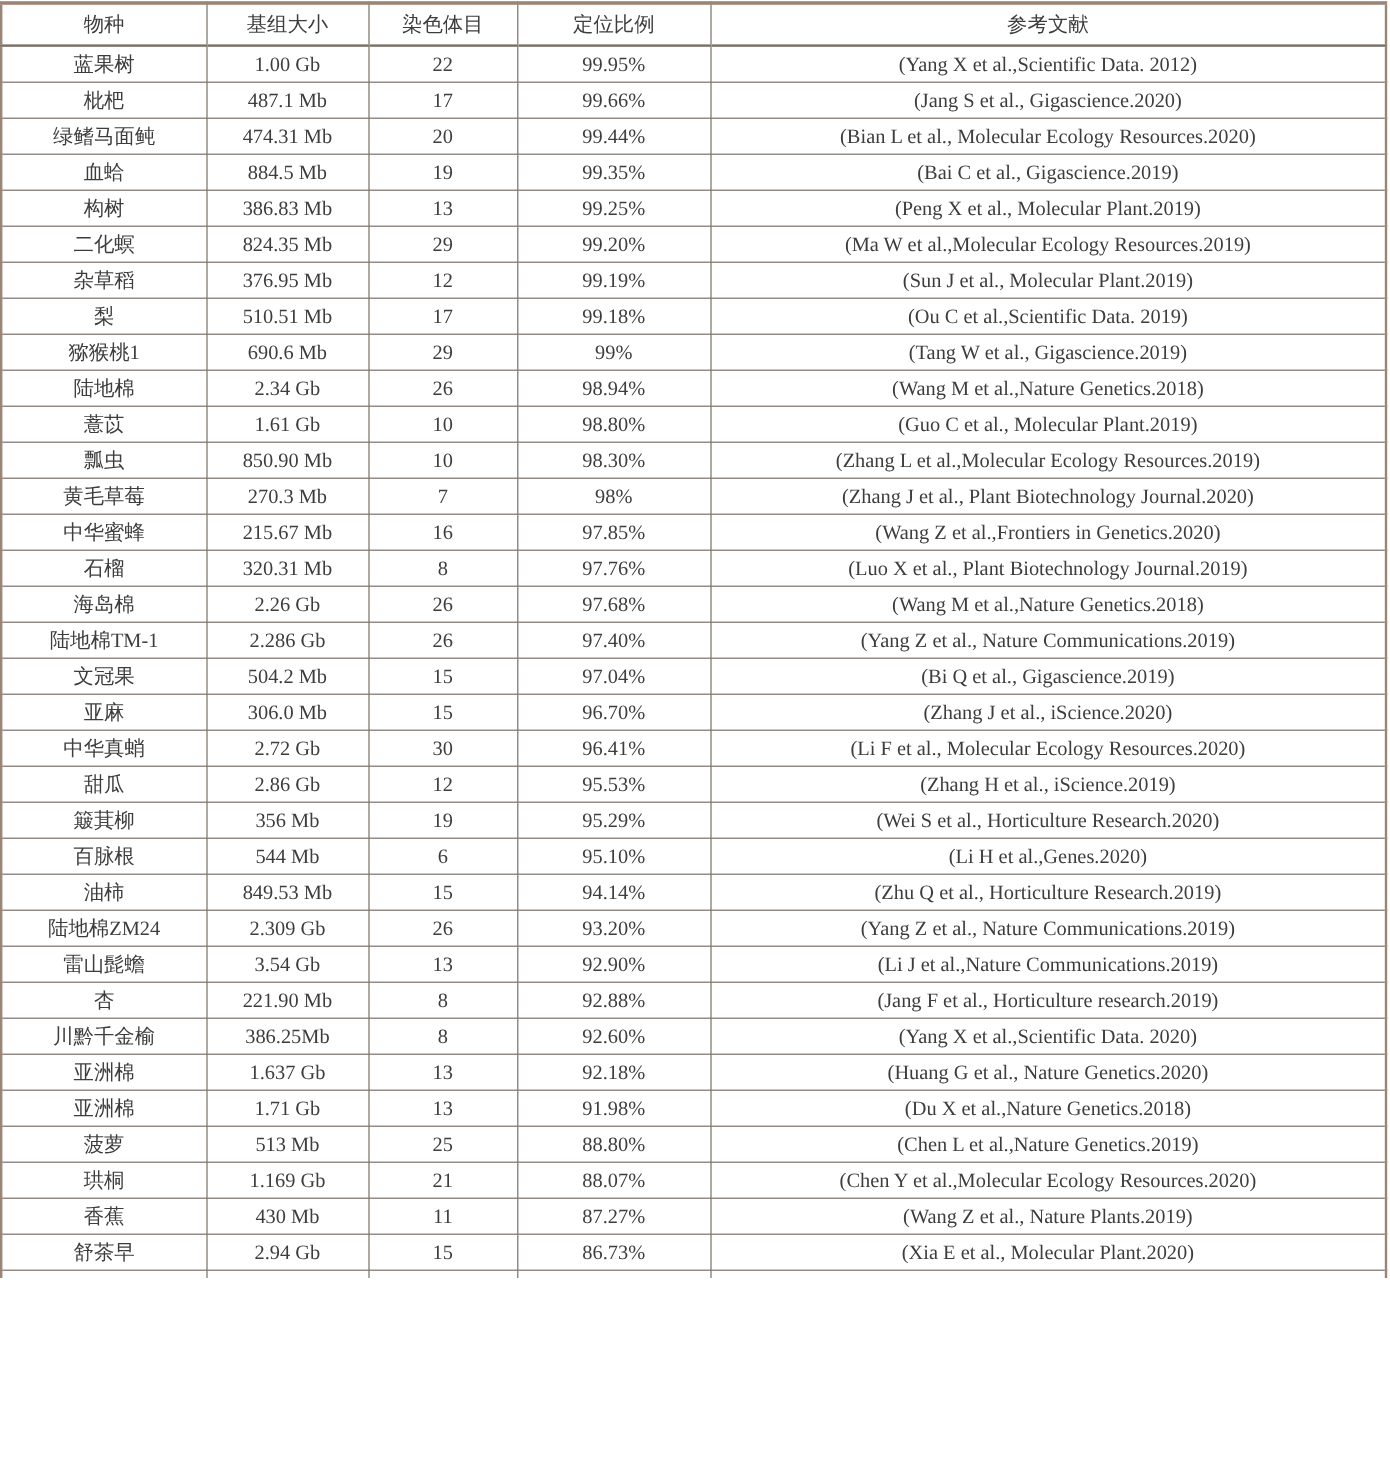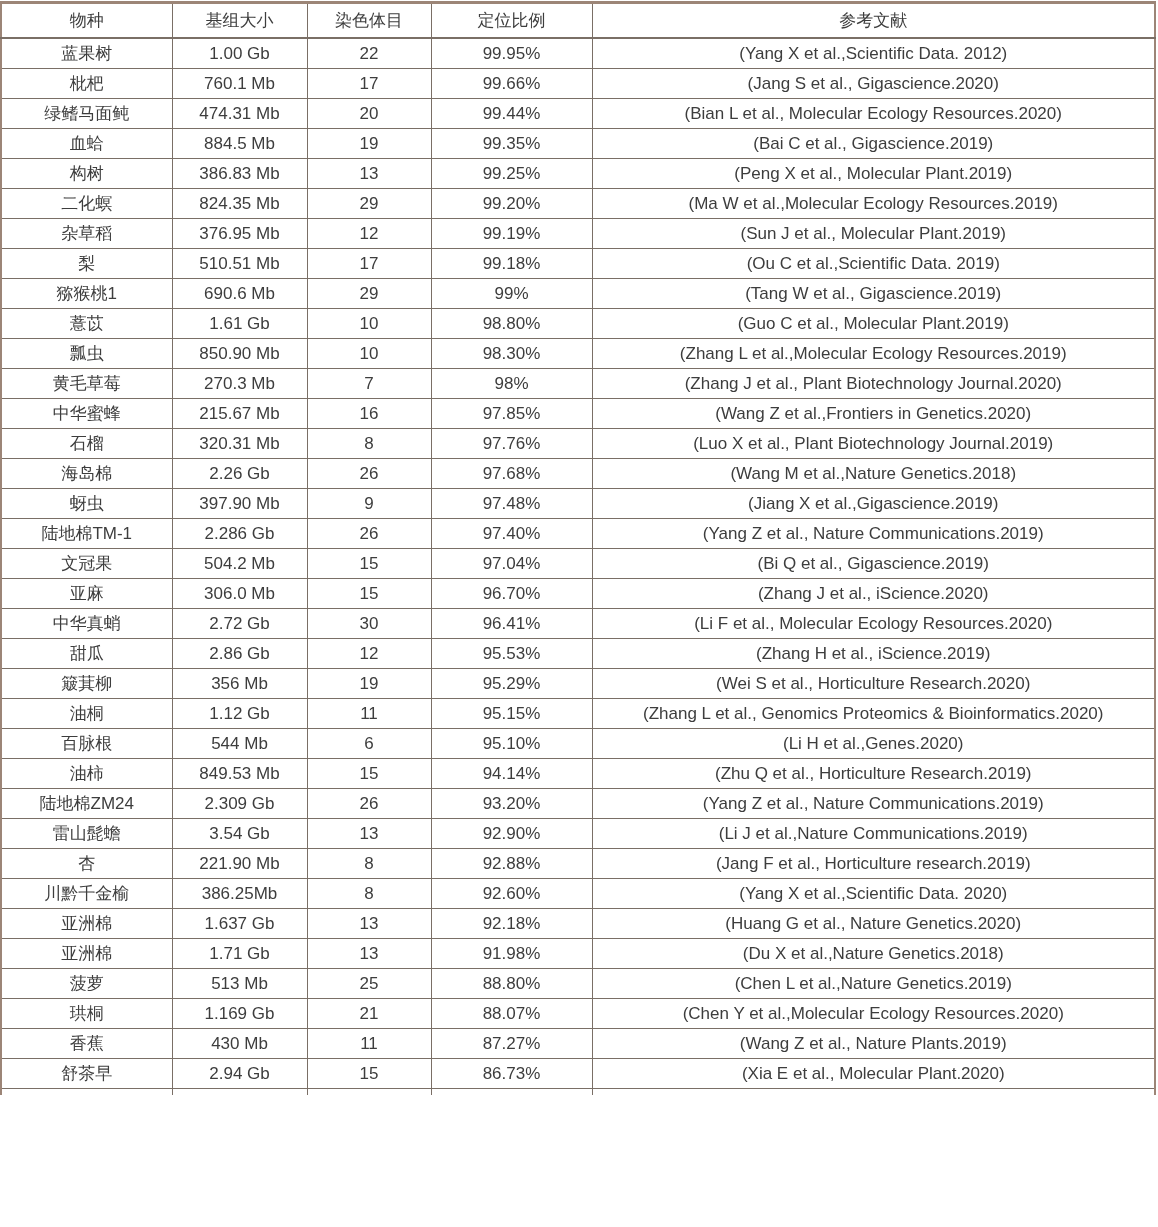--- a/index.html
+++ b/index.html
@@ -20,20 +20,21 @@
   table.genome-table {
     border-collapse: collapse;
     table-layout: fixed;
     width: 1122px;
     margin-top: 1px;
     border-top: 3px solid var(--border-outer, #9c8577);
     border-left: 2px solid var(--border-outer, #9c8577);
     border-right: 2px solid var(--border-outer, #9c8577);
     color: var(--text, #3d3d3d);
     font-size: 17px;
+    font-family: Liberation Serif, serif;
   }
   table.genome-table col.c1 { width: 171px; }
   table.genome-table col.c2 { width: 135px; }
   table.genome-table col.c3 { width: 124px; }
   table.genome-table col.c4 { width: 161px; }
   table.genome-table col.c5 { width: 563px; }
   table.genome-table th,
   table.genome-table td {
     border-right: 1px solid var(--border-inner, #7a6f66);
     border-bottom: 1px solid var(--border-inner, #7a6f66);
@@ -85,21 +86,21 @@
     <tbody id="table-body">
         <tr>
           <td>蓝果树</td>
           <td>1.00 Gb</td>
           <td>22</td>
           <td>99.95%</td>
           <td>(Yang X et al.,Scientific Data. 2012)</td>
         </tr>
         <tr>
           <td>枇杷</td>
-          <td>760.1 Mb</td>
+          <td>487.1 Mb</td>
           <td>17</td>
           <td>99.66%</td>
           <td>(Jang S et al., Gigascience.2020)</td>
         </tr>
         <tr>
           <td>绿鳍马面鲀</td>
           <td>474.31 Mb</td>
           <td>20</td>
           <td>99.44%</td>
           <td>(Bian L et al., Molecular Ecology Resources.2020)</td>
@@ -140,20 +141,27 @@
           <td>(Ou C et al.,Scientific Data. 2019)</td>
         </tr>
         <tr>
           <td>猕猴桃1</td>
           <td>690.6 Mb</td>
           <td>29</td>
           <td>99%</td>
           <td>(Tang W et al., Gigascience.2019)</td>
         </tr>
         <tr>
+          <td>陆地棉</td>
+          <td>2.34 Gb</td>
+          <td>26</td>
+          <td>98.94%</td>
+          <td>(Wang M et al.,Nature Genetics.2018)</td>
+        </tr>
+        <tr>
           <td>薏苡</td>
           <td>1.61 Gb</td>
           <td>10</td>
           <td>98.80%</td>
           <td>(Guo C et al., Molecular Plant.2019)</td>
         </tr>
         <tr>
           <td>瓢虫</td>
           <td>850.90 Mb</td>
           <td>10</td>
@@ -182,27 +190,20 @@
           <td>(Luo X et al., Plant Biotechnology Journal.2019)</td>
         </tr>
         <tr>
           <td>海岛棉</td>
           <td>2.26 Gb</td>
           <td>26</td>
           <td>97.68%</td>
           <td>(Wang M et al.,Nature Genetics.2018)</td>
         </tr>
         <tr>
-          <td>蚜虫</td>
-          <td>397.90 Mb</td>
-          <td>9</td>
-          <td>97.48%</td>
-          <td>(Jiang X et al.,Gigascience.2019)</td>
-        </tr>
-        <tr>
           <td>陆地棉TM-1</td>
           <td>2.286 Gb</td>
           <td>26</td>
           <td>97.40%</td>
           <td>(Yang Z et al., Nature Communications.2019)</td>
         </tr>
         <tr>
           <td>文冠果</td>
           <td>504.2 Mb</td>
           <td>15</td>
@@ -231,27 +232,20 @@
           <td>(Zhang H et al., iScience.2019)</td>
         </tr>
         <tr>
           <td>簸萁柳</td>
           <td>356 Mb</td>
           <td>19</td>
           <td>95.29%</td>
           <td>(Wei S et al., Horticulture Research.2020)</td>
         </tr>
         <tr>
-          <td>油桐</td>
-          <td>1.12 Gb</td>
-          <td>11</td>
-          <td>95.15%</td>
-          <td>(Zhang L et al., Genomics Proteomics &amp; Bioinformatics.2020)</td>
-        </tr>
-        <tr>
           <td>百脉根</td>
           <td>544 Mb</td>
           <td>6</td>
           <td>95.10%</td>
           <td>(Li H et al.,Genes.2020)</td>
         </tr>
         <tr>
           <td>油柿</td>
           <td>849.53 Mb</td>
           <td>15</td>

